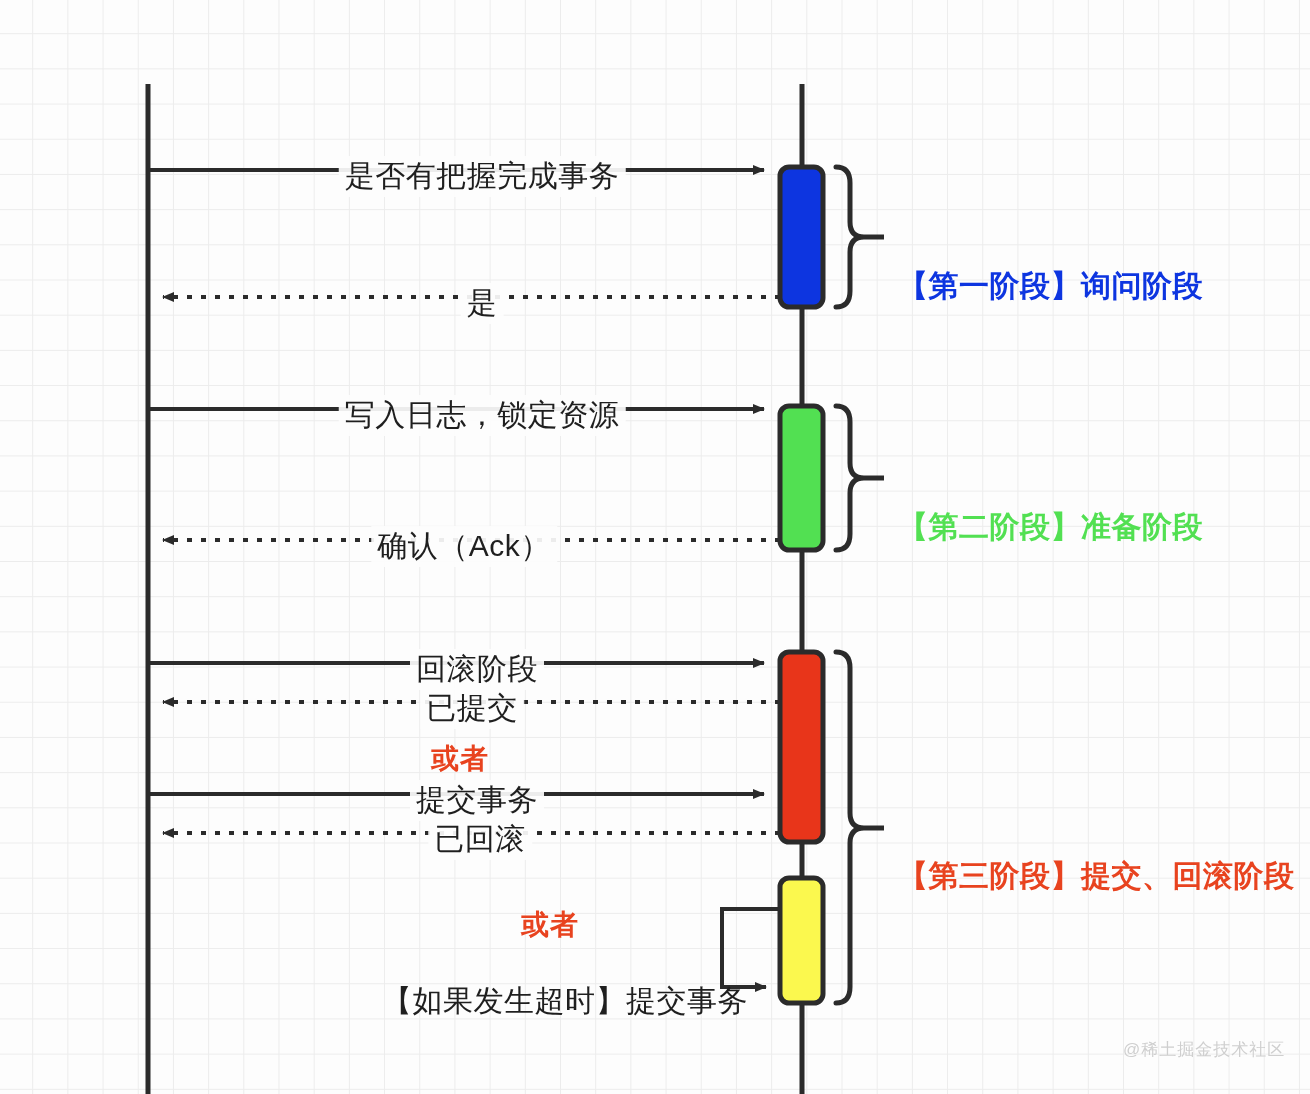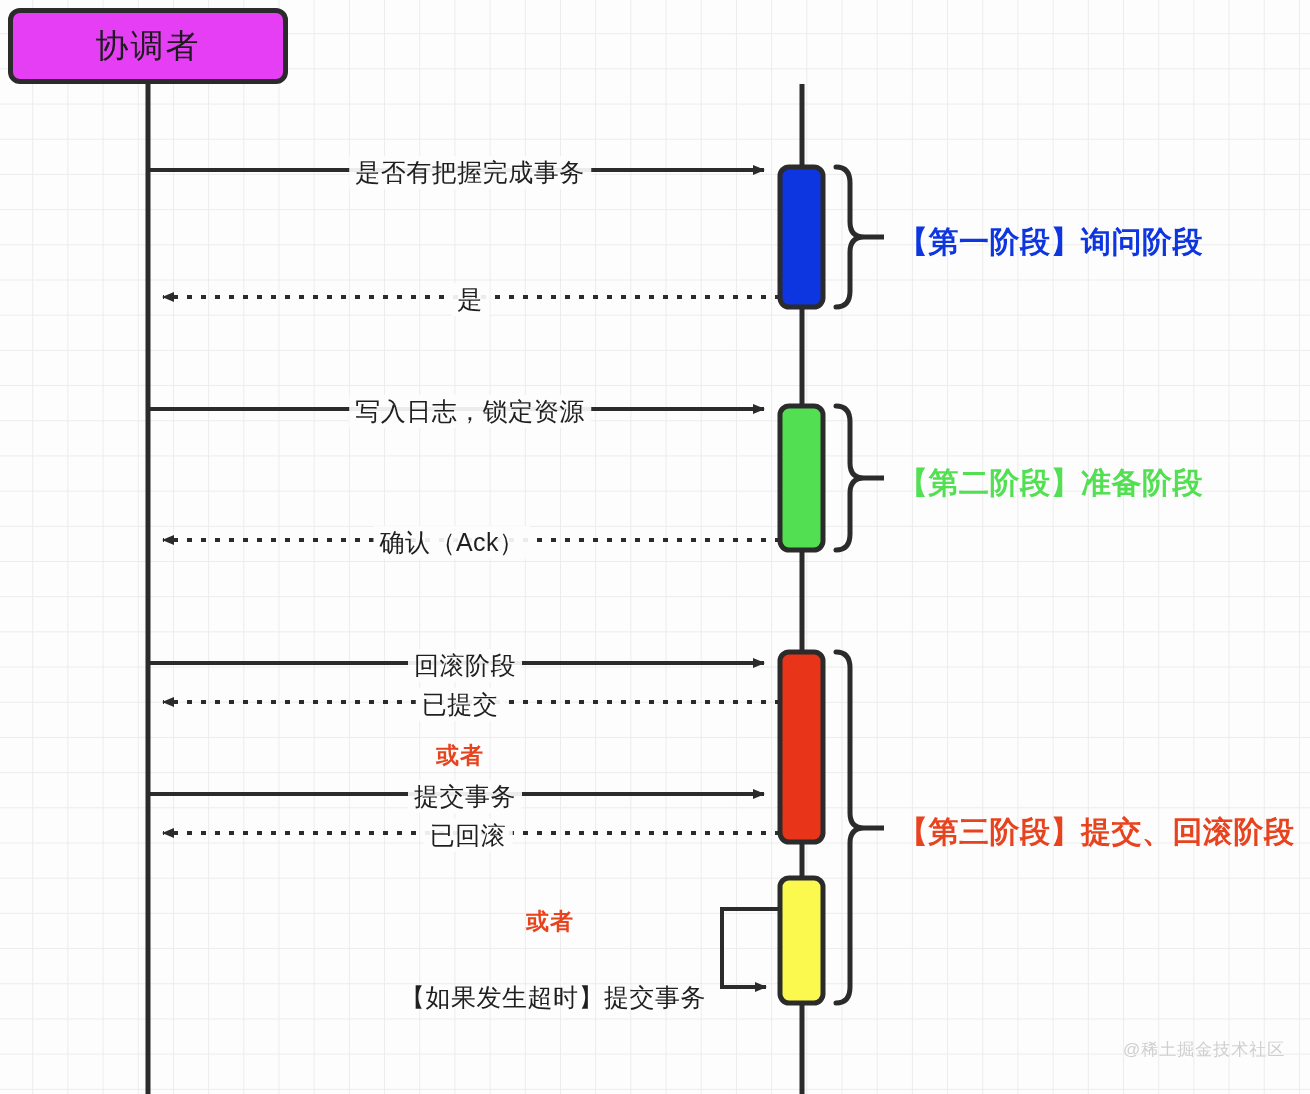--- a/index.html
+++ b/index.html
@@ -34,47 +34,49 @@
     border-radius: 12px;
     display: flex;
     align-items: center;
     justify-content: center;
     font-size: 33px;
     color: #1b1b1b;
     letter-spacing: 2px;
   }
   .msg-label {
     position: absolute;
-    font-size: 25px;
+    font-size: 30px;
     color: #1f1f1f;
     white-space: nowrap;
     letter-spacing: 0.5px;
     background: transparent;
     transform: translateX(-50%);
     text-align: center;
+    margin-left: 12px;
   }
   .msg-label.boxed {
     background-color: rgba(253,253,253,0.92);
     padding: 0 6px;
   }
   .alt-label {
     position: absolute;
-    font-size: 23px;
+    font-size: 28px;
     font-weight: bold;
     color: #e8431f;
     white-space: nowrap;
     transform: translateX(-50%);
     letter-spacing: 1px;
   }
   .phase-label {
     position: absolute;
     font-size: 30px;
     font-weight: bold;
     white-space: nowrap;
     letter-spacing: 0.5px;
+    margin-top: 44px;
   }
   .watermark {
     position: absolute;
     font-size: 17px;
     color: #cfcfcf;
     white-space: nowrap;
     letter-spacing: 1px;
   }
 </style>
 </head>
@@ -148,23 +150,20 @@
       <rect x="780" y="406" width="43" height="144" rx="9" ry="9" fill="#52e052" stroke="#2b2b2b" stroke-width="5"></rect>
     </g>
     <g>
       <rect x="780" y="652" width="43" height="190" rx="9" ry="9" fill="#e8351a" stroke="#2b2b2b" stroke-width="5"></rect>
     </g>
     <g>
       <rect x="780" y="878" width="43" height="125" rx="9" ry="9" fill="#fbf84e" stroke="#2b2b2b" stroke-width="5"></rect>
     </g>
   </svg>
 
-  <div class="actor-box" style="left:8px; top:8px; width:280px; height:76px; background:#e63ef5;">
-    <span>协调者</span>
-  </div>
 
   <div class="msg-label boxed" style="left:470px; top:156px;">是否有把握完成事务</div>
   <div class="msg-label boxed" style="left:470px; top:283px;">是</div>
   <div class="msg-label boxed" style="left:470px; top:395px;">写入日志，锁定资源</div>
   <div class="msg-label boxed" style="left:452px; top:526px;">确认（Ack）</div>
   <div class="msg-label boxed" style="left:465px; top:649px;">回滚阶段</div>
   <div class="msg-label boxed" style="left:460px; top:688px;">已提交</div>
   <div class="msg-label boxed" style="left:465px; top:780px;">提交事务</div>
   <div class="msg-label boxed" style="left:468px; top:819px;">已回滚</div>
   <div class="msg-label" style="left:553px; top:981px;">【如果发生超时】提交事务</div>

